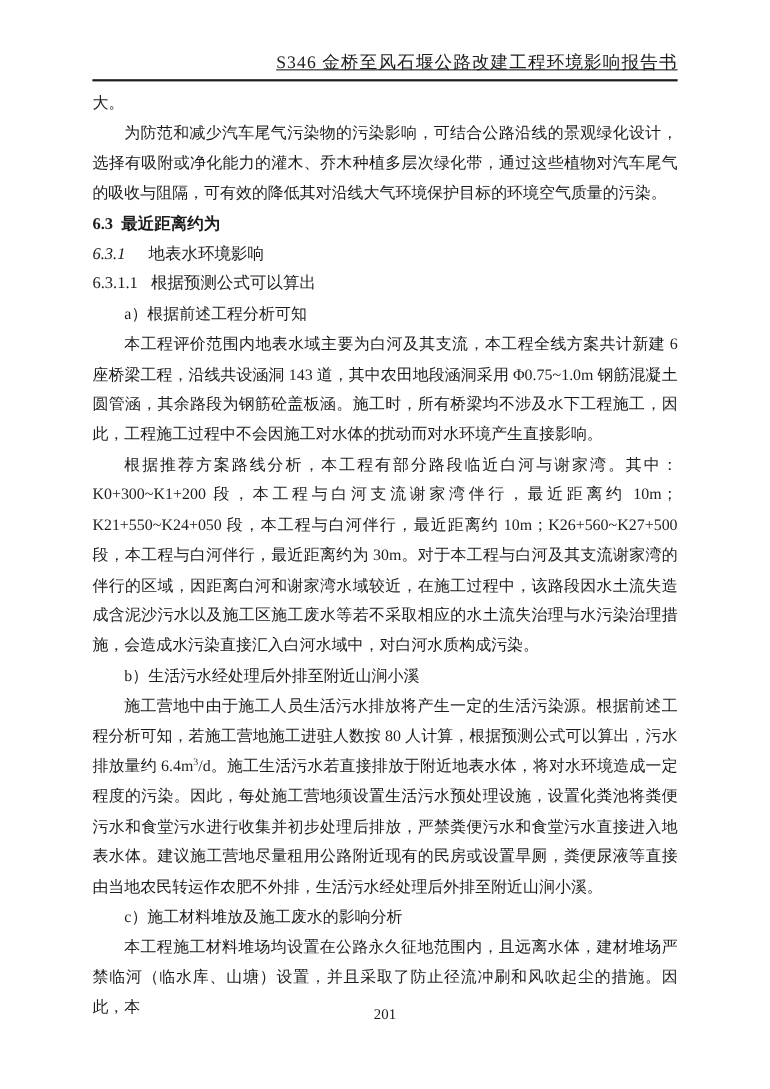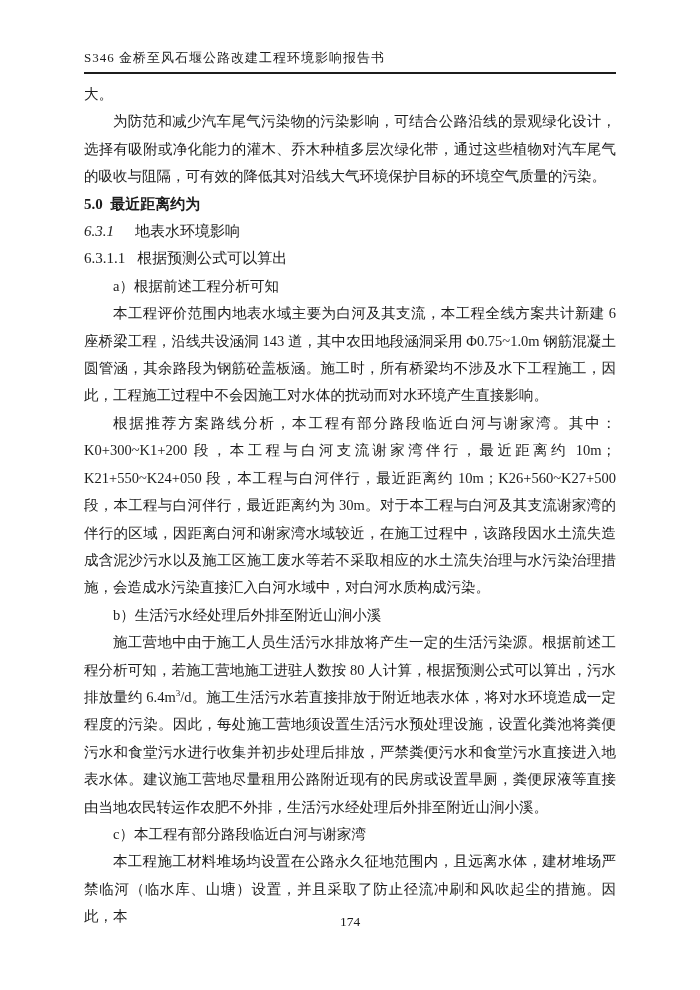--- a/index.html
+++ b/index.html
@@ -17,23 +17,25 @@
     overflow: hidden;
   }
   .header {
     position: absolute;
     top: 48px;
     left: 84px;
     right: 84px;
   }
   .header-title {
     display: block;
-    font-size: 13px;
+    text-align: right;
+    font-size: 16px;
     line-height: 20px;
     letter-spacing: 1px;
+    text-decoration: underline;
   }
   .header-rule {
     margin-top: 4px;
     border: none;
     border-top: 2px solid #1c1c1c;
     height: 0;
   }
   .content {
     position: absolute;
     top: 81px;
@@ -83,44 +85,44 @@
     <hr class="header-rule">
   </div>
 
   <div class="content">
 
     <p class="no-indent">大。</p>
 
     <p class="indent">为防范和减少汽车尾气污染物的污染影响，可结合公路沿线的景观绿化设计，选择有吸附或净化能力的灌木、乔木种植多层次绿化带，通过这些植物对汽车尾气的吸收与阻隔，可有效的降低其对沿线大气环境保护目标的环境空气质量的污染。</p>
 
     <p class="heading heading-main">
-      <span class="num-gap-sm">5.0</span><span>最近距离约为</span>
+      <span class="num-gap-sm">6.3</span><span>最近距离约为</span>
     </p>
 
     <p class="heading heading-sub">
       <span class="num-gap-lg">6.3.1</span><span>地表水环境影响</span>
     </p>
 
     <p class="heading heading-sub">
       <span class="num-gap-md">6.3.1.1</span><span>根据预测公式可以算出</span>
     </p>
 
     <p class="indent">a）根据前述工程分析可知</p>
 
     <p class="indent">本工程评价范围内地表水域主要为白河及其支流，本工程全线方案共计新建 6 座桥梁工程，沿线共设涵洞 143 道，其中农田地段涵洞采用 Φ0.75~1.0m 钢筋混凝土圆管涵，其余路段为钢筋砼盖板涵。施工时，所有桥梁均不涉及水下工程施工，因此，工程施工过程中不会因施工对水体的扰动而对水环境产生直接影响。</p>
 
     <p class="indent">根据推荐方案路线分析，本工程有部分路段临近白河与谢家湾。其中：K0+300~K1+200 段，本工程与白河支流谢家湾伴行，最近距离约 10m；K21+550~K24+050 段，本工程与白河伴行，最近距离约 10m；K26+560~K27+500 段，本工程与白河伴行，最近距离约为 30m。对于本工程与白河及其支流谢家湾的伴行的区域，因距离白河和谢家湾水域较近，在施工过程中，该路段因水土流失造成含泥沙污水以及施工区施工废水等若不采取相应的水土流失治理与水污染治理措施，会造成水污染直接汇入白河水域中，对白河水质构成污染。</p>
 
     <p class="indent">b）生活污水经处理后外排至附近山涧小溪</p>
 
     <p class="indent"><span>施工营地中由于施工人员生活污水排放将产生一定的生活污染源。根据前述工程分析可知，若施工营地施工进驻人数按 80 人计算，根据预测公式可以算出，污水排放量约 6.4m</span><span class="sup">3</span><span>/d。施工生活污水若直接排放于附近地表水体，将对水环境造成一定程度的污染。因此，每处施工营地须设置生活污水预处理设施，设置化粪池将粪便污水和食堂污水进行收集并初步处理后排放，严禁粪便污水和食堂污水直接进入地表水体。建议施工营地尽量租用公路附近现有的民房或设置旱厕，粪便尿液等直接由当地农民转运作农肥不外排，生活污水经处理后外排至附近山涧小溪。</span></p>
 
-    <p class="indent">c）本工程有部分路段临近白河与谢家湾</p>
+    <p class="indent">c）施工材料堆放及施工废水的影响分析</p>
 
     <p class="indent">本工程施工材料堆场均设置在公路永久征地范围内，且远离水体，建材堆场严禁临河（临水库、山塘）设置，并且采取了防止径流冲刷和风吹起尘的措施。因此，本</p>
 
   </div>
 
   <div class="footer">
-    <span>174</span>
+    <span>201</span>
   </div>
 
 </div>
 
 </body></html>

